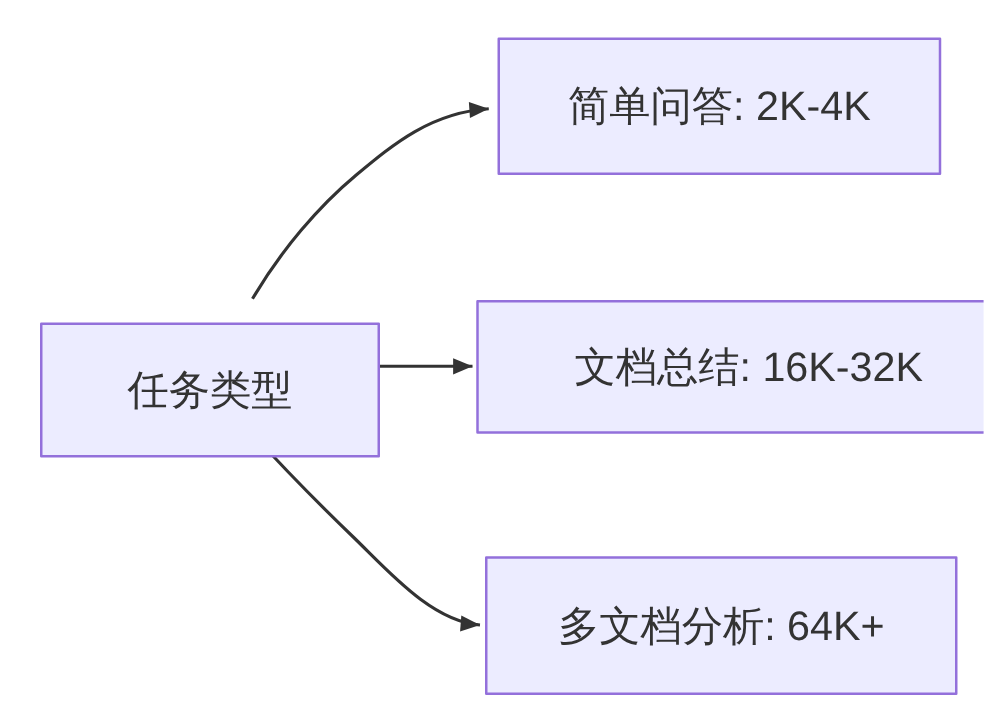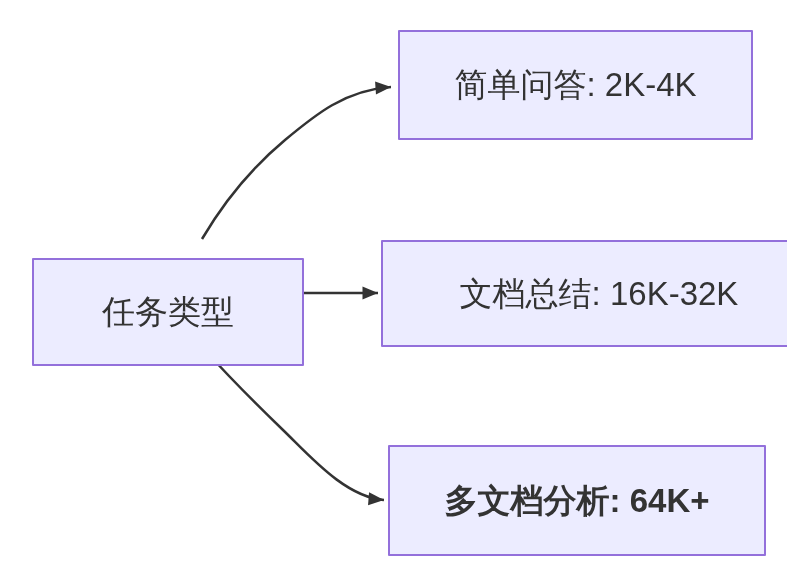--- a/index.html
+++ b/index.html
@@ -67,17 +67,17 @@
   </div>
 
   <div class="node" style="left:398px; top:30px; width:355px; height:110px;">
     <span>简单问答: 2K-4K</span>
   </div>
 
   <div class="node" style="left:381px; top:240px; width:436px; height:107px;">
     <span>文档总结: 16K-32K</span>
   </div>
 
-  <div class="node" style="left:388px; top:445px; width:378px; height:111px;font-weight:bold;">
+  <div class="node" style="left:388px; top:445px; width:378px; height:111px;">
     <span>多文档分析: 64K+</span>
   </div>
 
 </div>
 
 </body></html>

